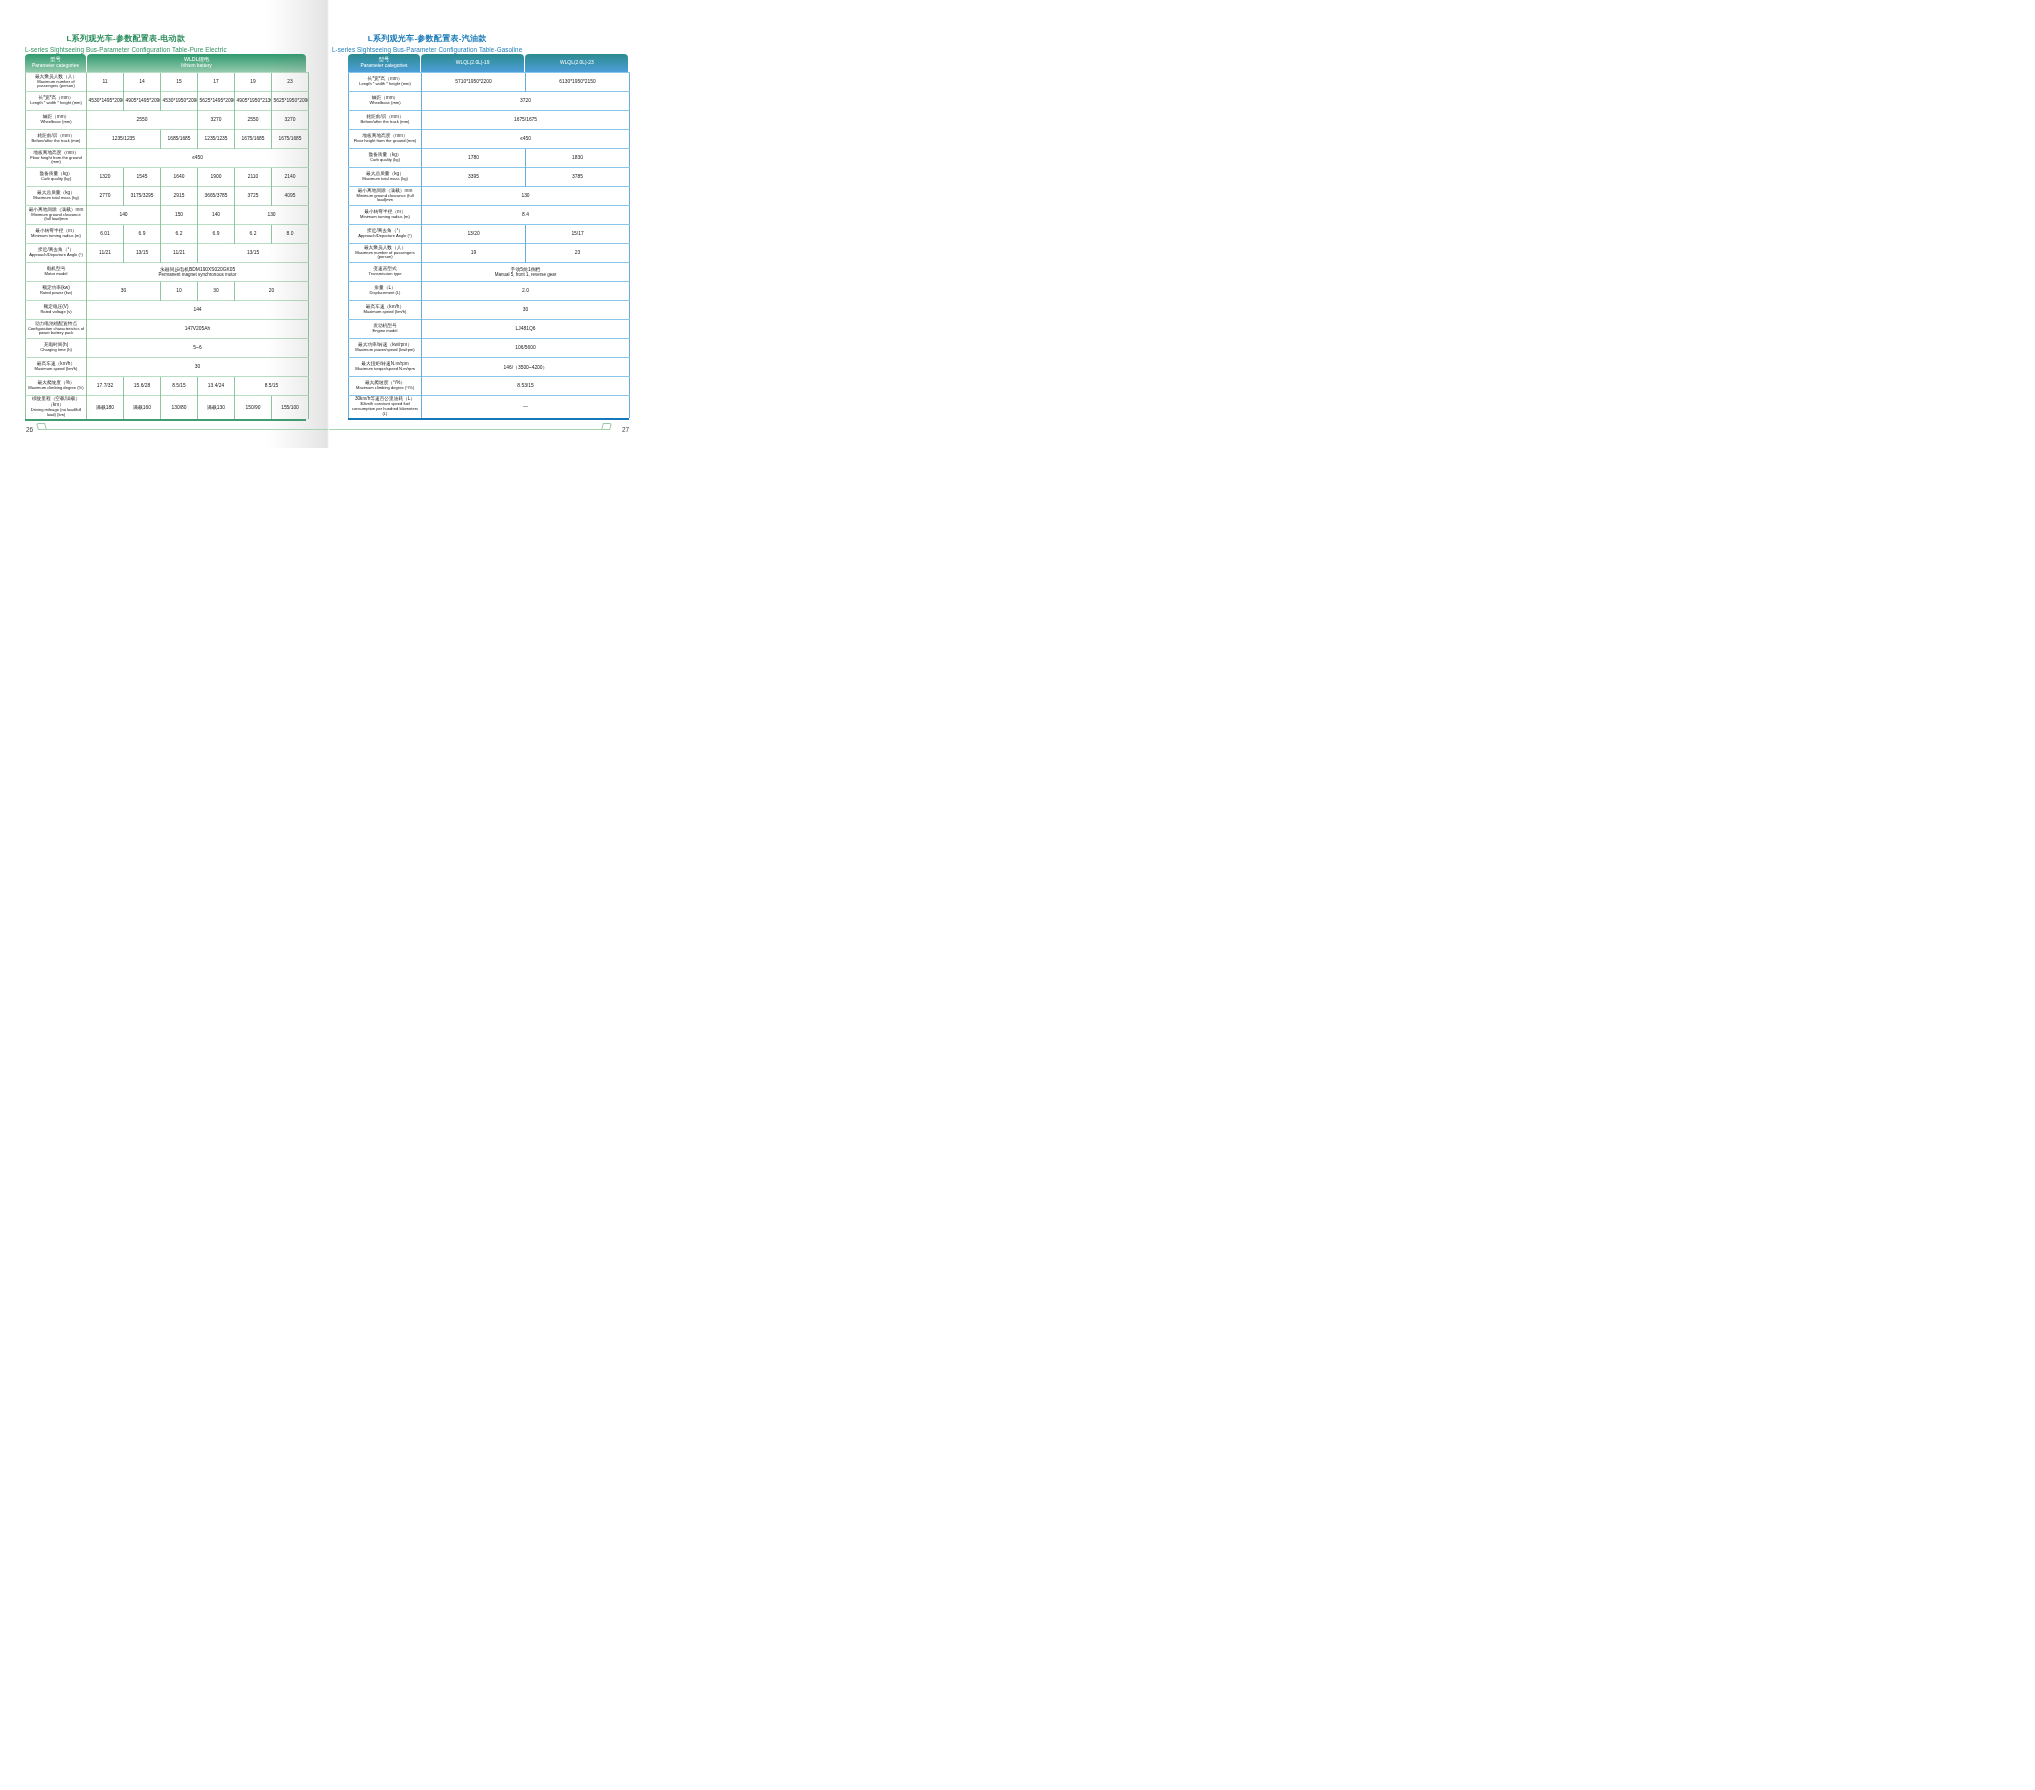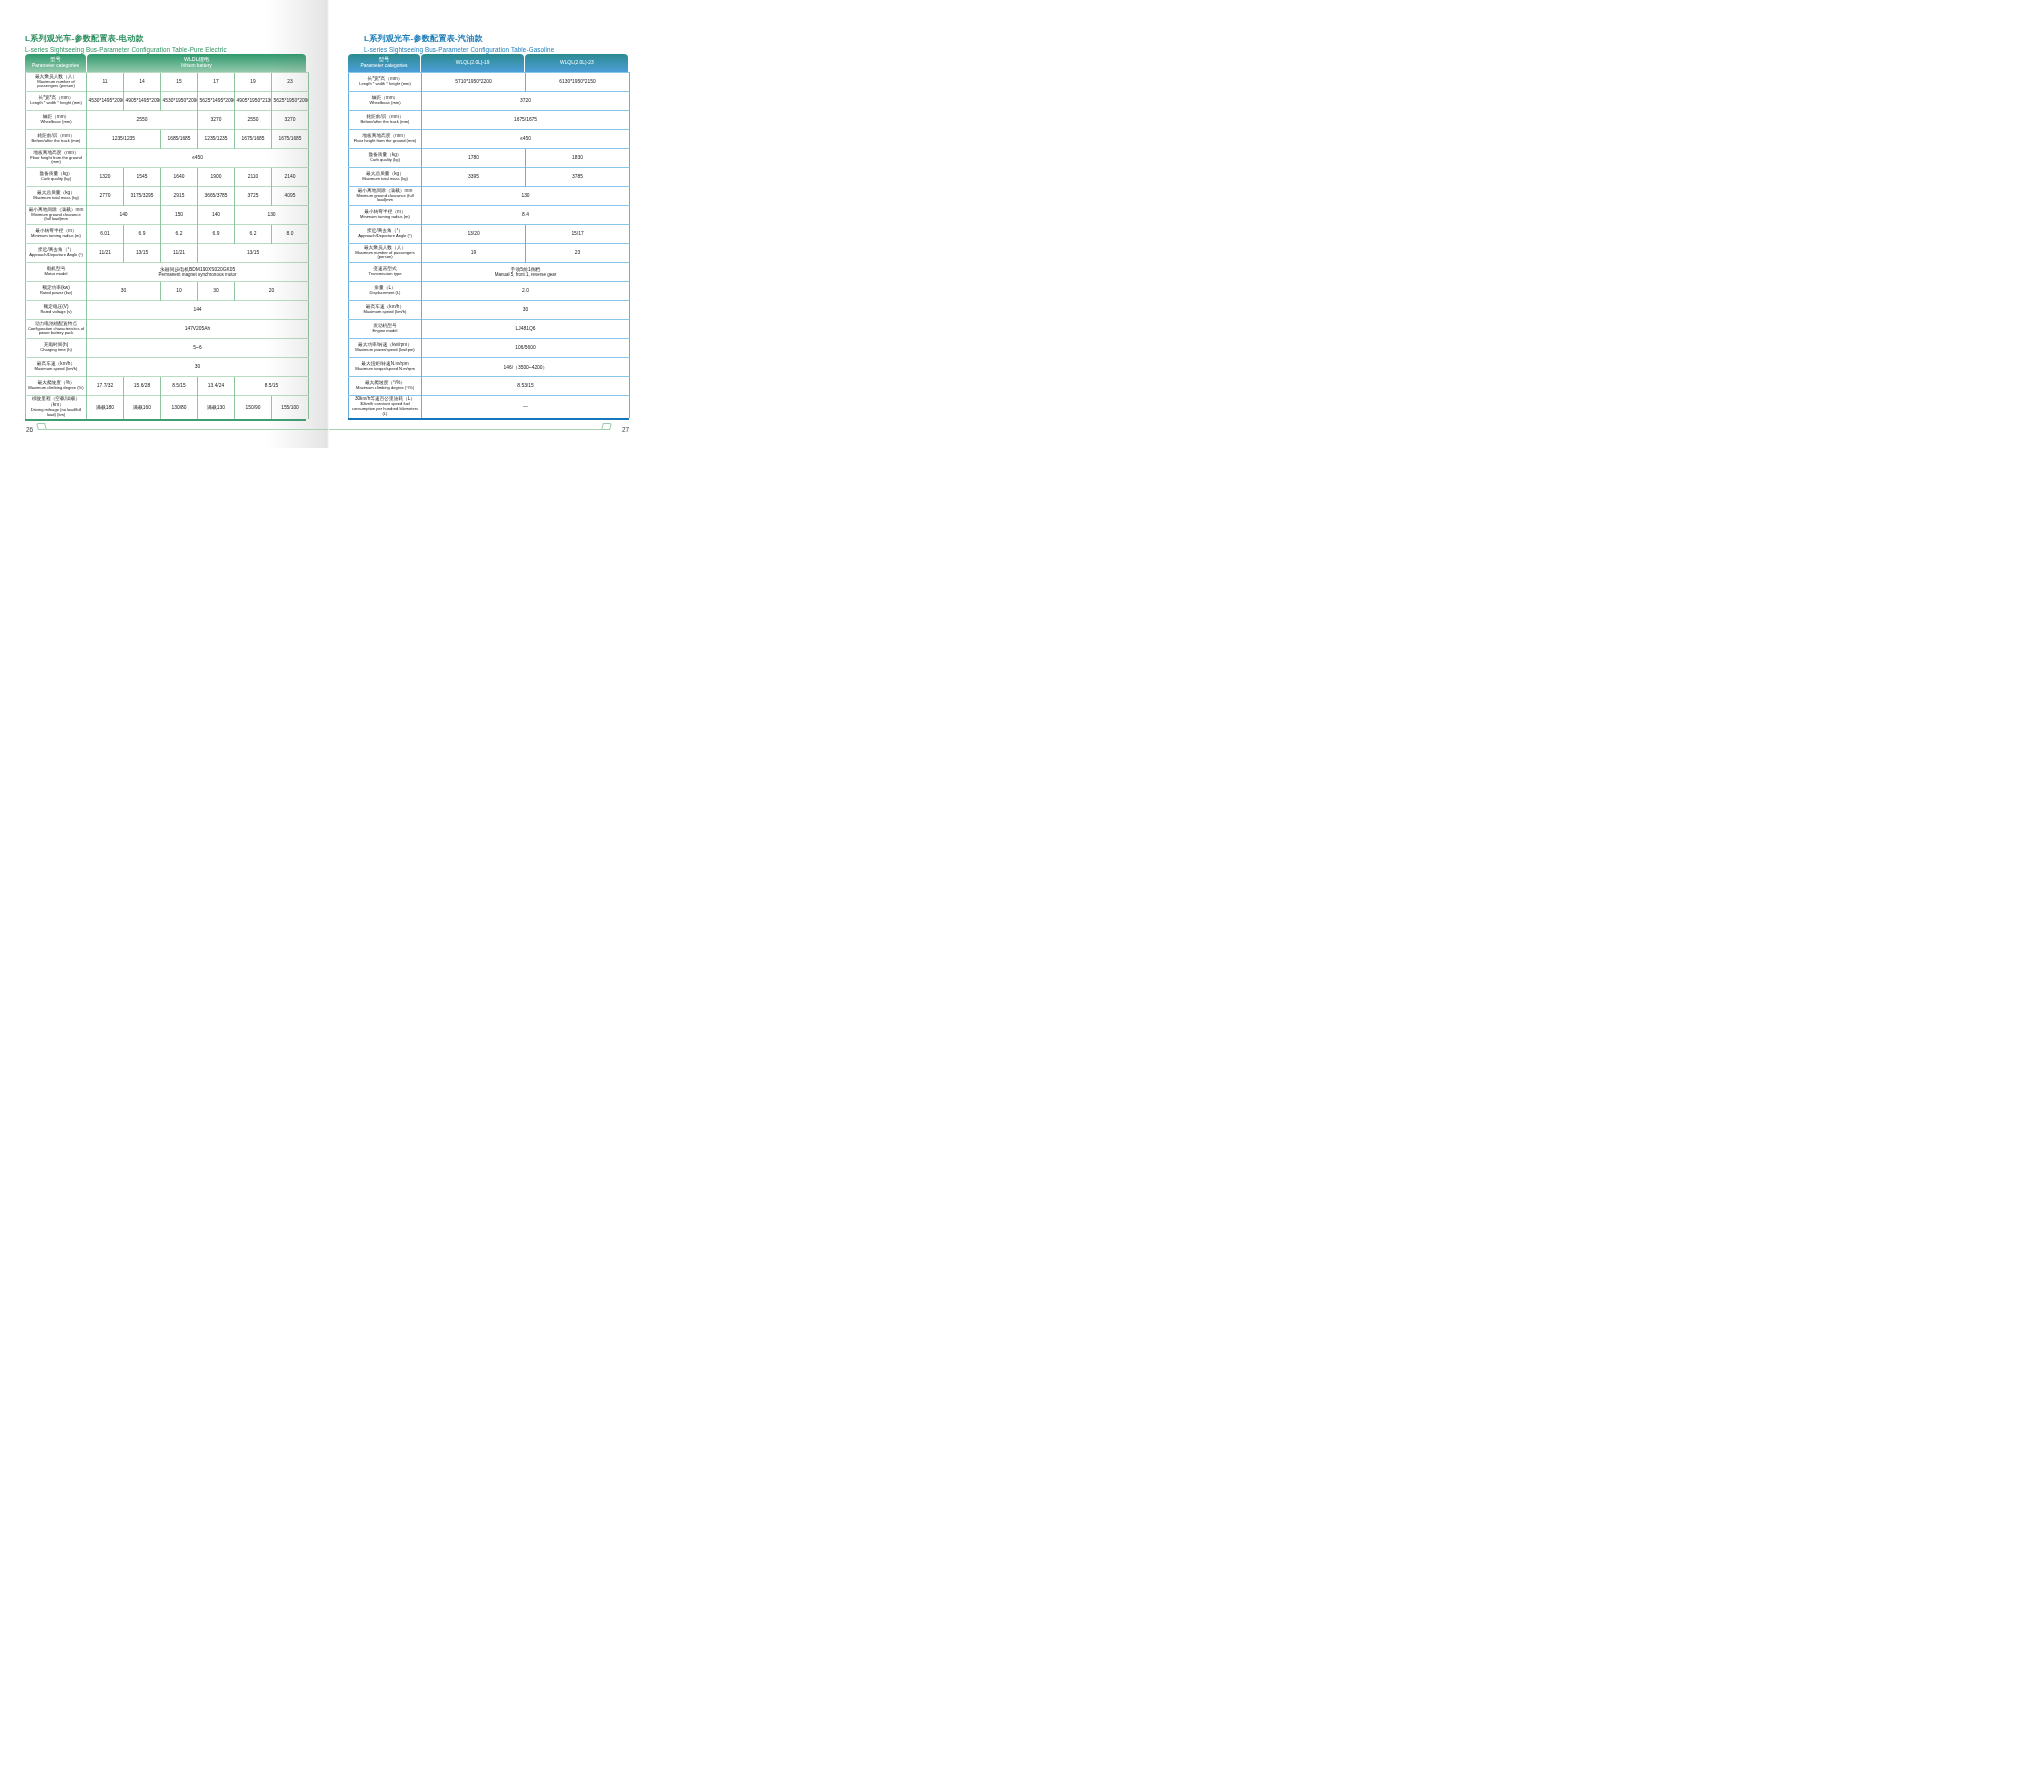--- a/index.html
+++ b/index.html
@@ -1,21 +1,21 @@
 <!DOCTYPE html>
 <html style="font-size:6.5px"><head>
 <meta charset="utf-8">
 <style>
   html,body{margin:0;padding:0;background:#ffffff;}
   body{font-family:"Liberation Sans","DejaVu Sans",sans-serif;color:#1a1a1a;}
   .spread{position:relative;width:655px;height:448px;background:#ffffff;overflow:hidden;}
   .spine{position:absolute;top:0;bottom:0;left:267px;width:62px;pointer-events:none;
          background:linear-gradient(90deg,rgba(110,116,112,0) 0%,rgba(110,116,112,0.16) 82%,rgba(110,116,112,0.20) 97%,rgba(110,116,112,0) 100%);}
   .title-block{position:absolute;top:33px;}
-  .title-zh{font-size:8.1px;font-weight:bold;letter-spacing:0.2px;}
+  .title-zh{font-size:8.1px;font-weight:bold;letter-spacing:0.2px;text-align:center;}
   .title-en{font-size:6.3px;margin-top:2.4px;letter-spacing:0.1px;}
   .left .title-zh,.left .title-en{color:#2e8f5f;}
   .right .title-zh,.right .title-en{color:#1c7cb8;}
 
   .tablewrap{position:absolute;top:54px;}
   .hdr{display:flex;}
   .hdr .seg{height:17.5px;border-radius:4.1px 4.1px 0 0;color:#ffffff;text-align:center;
             display:flex;flex-direction:column;justify-content:center;line-height:1.25;}
   .hdr .seg + .seg{margin-left:1.2px;}
   .left .hdr .seg{background:linear-gradient(180deg,#2f9a6e 0%,#93c9ac 100%);}
@@ -394,21 +394,21 @@
                 <div>155/100</div>
               </td>
             </tr>
           </tbody>
       </table>
       <div class="botbar"></div>
     </div>
   </div>
 
   <div class="right">
-    <div class="title-block" style="left:364px;">
+    <div class="title-block" style="left:332px;">
       <div class="title-zh">L系列观光车-参数配置表-汽油款</div>
       <div class="title-en">L-series Sightseeing Bus-Parameter Configuration Table-Gasoline</div>
     </div>
 
     <div class="tablewrap" style="left:348px;width:281px;">
       <div class="hdr">
         <div class="seg" style="width:72px;">
           <div class="zh">型号</div>
           <div class="en">Parameter categories</div>
         </div>

